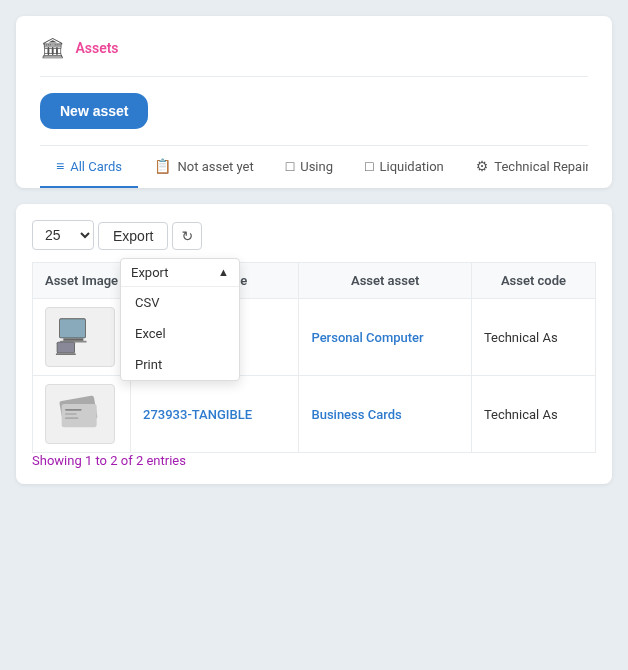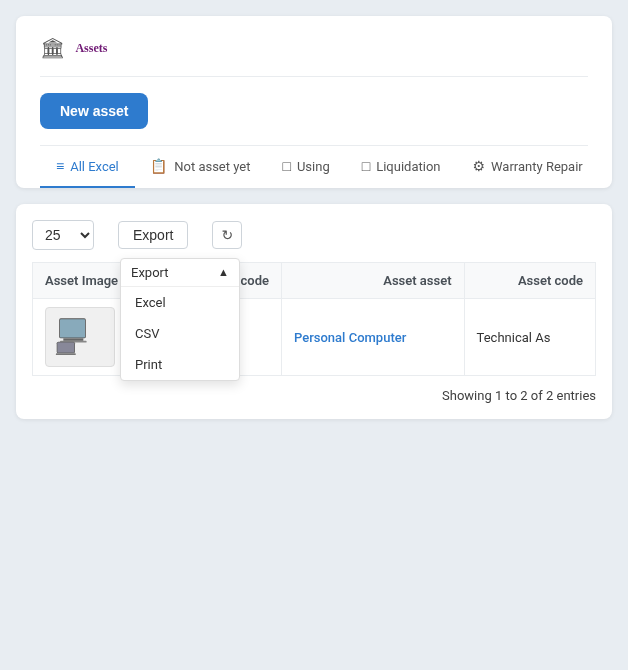--- a/index.html
+++ b/index.html
@@ -37,32 +37,31 @@
       padding-bottom: 16px;
       border-bottom: 1px solid #e9ecef;
     }
 
     .header-icon {
       font-size: 20px;
       color: #555;
     }
 
     .page-title {
-      font-size: 12px;
+      font-size: 14px;
       font-weight: 600;
-      color: #701a75;
-      font-family: Liberation Serif, serif;
+      color: #ec4899;
     }
 
     .new-asset-btn {
       margin: 16px 0;
       background: #2e7bce;
       color: #fff;
       border: none;
-      border-radius: 8px;
+      border-radius: 13px;
       padding: 10px 20px;
       font-size: 14px;
       font-weight: 600;
       cursor: pointer;
     }
 
     .tabs {
       display: flex;
       gap: 0;
       overflow-x: auto;
@@ -91,22 +90,22 @@
       font-size: 14px;
     }
 
     
     .table-card {
       padding: 16px;
     }
 
     .table-controls {
       display: flex;
-      align-items: center;
-      gap: 24px;
+      align-items: flex-end;
+      gap: 4px;
       margin-bottom: 12px;
       position: relative;
     }
 
     .per-page-select {
       border: 1px solid #ced4da;
       border-radius: 4px;
       padding: 5px 8px;
       font-size: 14px;
       color: #333;
@@ -168,21 +167,21 @@
     .asset-table {
       width: 100%;
       border-collapse: collapse;
       font-size: 13px;
     }
 
     .asset-table th {
       background: #f8f9fa;
       border: 1px solid #e9ecef;
       padding: 10px 12px;
-      text-align: right;
+      text-align: center;
       font-weight: 600;
       color: #495057;
       white-space: nowrap;
     }
 
     .asset-table td {
       border: 1px solid #e9ecef;
       padding: 8px 12px;
       vertical-align: middle;
     }
@@ -207,24 +206,22 @@
       color: #2e7bce;
       font-weight: 500;
     }
 
     .asset-name {
       color: #2e7bce;
       font-weight: 500;
     }
 
     .showing-text {
-      margin-top: 12px;
-      font-size: 13px;
-      color: #404040;
-      text-align: right;
+      font-size: 13px;
+      color: #a21caf;
     }
 
     
     .asset-table td:last-child {
       max-width: 100px;
       overflow: hidden;
       text-overflow: ellipsis;
       white-space: nowrap;
     }
 
@@ -240,58 +237,58 @@
   <div class="card header-card">
     <div class="header-top">
       <span class="header-icon">🏛</span>
       <span class="page-title">Assets</span>
     </div>
     <button class="new-asset-btn">New asset</button>
 
     <div class="tabs">
       <div class="tab active">
         <span class="tab-icon">≡</span>
-        <span>All Excel</span>
+        <span>All Cards</span>
       </div>
       <div class="tab">
         <span class="tab-icon">📋</span>
         <span>Not asset yet</span>
       </div>
       <div class="tab">
         <span class="tab-icon">□</span>
         <span>Using</span>
       </div>
       <div class="tab">
         <span class="tab-icon">□</span>
         <span>Liquidation</span>
       </div>
       <div class="tab">
         <span class="tab-icon">⚙</span>
-        <span>Warranty Repair</span>
+        <span>Technical Repair</span>
       </div>
     </div>
   </div>
 
   <div class="card table-card">
     <div class="table-controls">
       <select class="per-page-select">
         <option>25</option>
         <option>50</option>
         <option>100</option>
       </select>
       <button class="export-btn">Export</button>
       <button class="refresh-btn">↻</button>
 
       <div class="export-dropdown">
         <div class="export-dropdown-header">
           <span>Export</span>
           <span class="chevron-up">▲</span>
         </div>
+        <div class="dropdown-item">CSV</div>
         <div class="dropdown-item">Excel</div>
-        <div class="dropdown-item">CSV</div>
         <div class="dropdown-item">Print</div>
       </div>
     </div>
 
     <table class="asset-table">
       <thead>
         <tr>
           <th>Asset Image</th>
           <th>Asset code</th>
           <th>Asset asset</th>
@@ -314,19 +311,39 @@
             </div>
           </td>
           <td>
             <span class="asset-code">404993-ASSET</span>
           </td>
           <td>
             <span class="asset-name">Personal Computer</span>
           </td>
           <td>Technical As</td>
         </tr>
+        <tr>
+          <td class="asset-image-cell">
+            <div class="asset-img-placeholder">
+              <svg width="50" height="50" viewBox="0 0 60 60" fill="none" xmlns="http://www.w3.org/2000/svg">
+                <rect x="5" y="15" width="42" height="28" rx="3" fill="#aaa" transform="rotate(-10 5 15)"></rect>
+                <rect x="8" y="18" width="42" height="28" rx="3" fill="#ccc"></rect>
+                <rect x="12" y="24" width="20" height="2" rx="1" fill="#888"></rect>
+                <rect x="12" y="29" width="14" height="2" rx="1" fill="#aaa"></rect>
+                <rect x="12" y="34" width="16" height="2" rx="1" fill="#aaa"></rect>
+              </svg>
+            </div>
+          </td>
+          <td>
+            <span class="asset-code">273933-TANGIBLE</span>
+          </td>
+          <td>
+            <span class="asset-name">Business Cards</span>
+          </td>
+          <td>Technical As</td>
+        </tr>
       </tbody>
     </table>
 
     <div class="showing-text">Showing 1 to 2 of 2 entries</div>
   </div>
 
 </div>
 
 </body></html>

